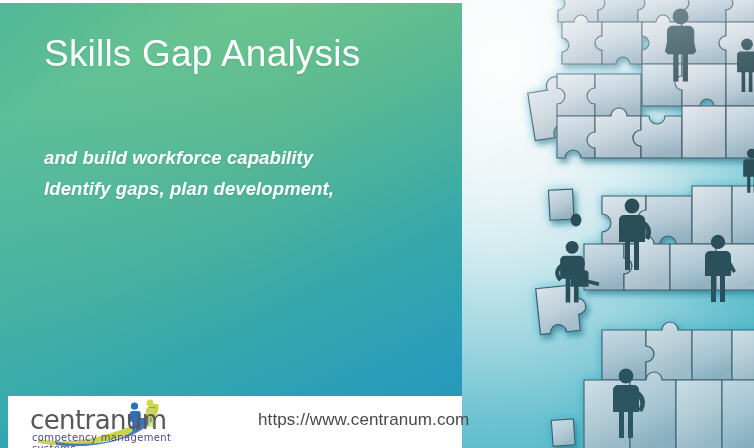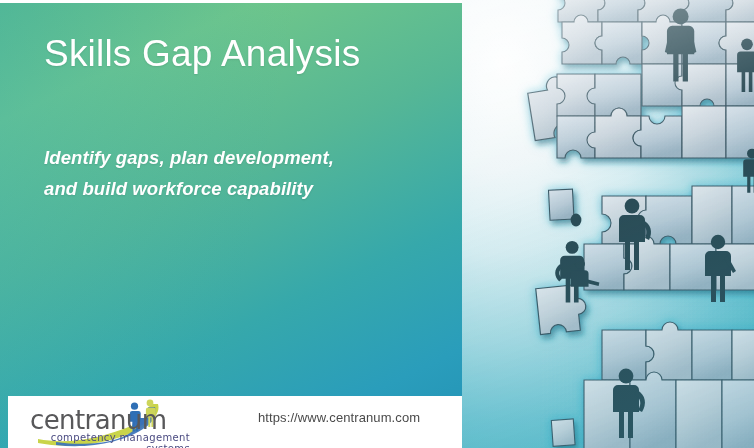--- a/index.html
+++ b/index.html
@@ -75,21 +75,20 @@
   }
   .puzzle-svg{position:absolute;left:0;top:0;width:292px;height:448px;}
 
   
   .footer{
     position:absolute;
     left:8px;top:396px;
     width:454px;height:52px;
     background:#ffffff;
     z-index:6;
-    text-align:right;
   }
   .logo{
     position:absolute;
     left:12px;top:3px;
     width:170px;height:48px;
   }
   .logo-svg{position:absolute;left:0;top:0;}
   .logo-word{
     position:absolute;
     left:10px;top:6px;
@@ -103,21 +102,21 @@
     position:absolute;
     left:12px;top:33px;
     font-size:10px;
     letter-spacing:0.35px;
     color:#4a4a80;
     font-family:"DejaVu Sans", sans-serif;
   }
   .footer-url{
     position:absolute;
     left:250px;top:14px;
-    font-size:13px;
+    font-size:17px;
     color:#4a4a4a;
     letter-spacing:0.1px;
   }
 
   .top-strip{
     position:absolute;left:0;top:0;width:462px;height:3px;
     background:#ffffff;z-index:7;
   }
 </style>
 </head>
@@ -126,22 +125,22 @@
 <div class="slide">
 
   <div class="left-panel"></div>
   <div class="top-strip"></div>
 
   <div class="title">
     <span class="line1">Skills Gap Analysis</span>
   </div>
 
   <div class="subtitle">
+    <span>and build workforce capability</span>
     <span>Identify gaps, plan development,</span>
-    <span>and build workforce capability</span>
   </div>
 
   <div class="puzzle-panel">
     <svg class="puzzle-svg" viewBox="0 0 292 448" xmlns="http://www.w3.org/2000/svg">
       <defs>
         <linearGradient id="pieceG" x1="0" y1="0" x2="0.4" y2="1">
           <stop offset="0%" stop-color="#e3e9ee"></stop>
           <stop offset="55%" stop-color="#cbd6de"></stop>
           <stop offset="100%" stop-color="#aec0cc"></stop>
         </linearGradient>

